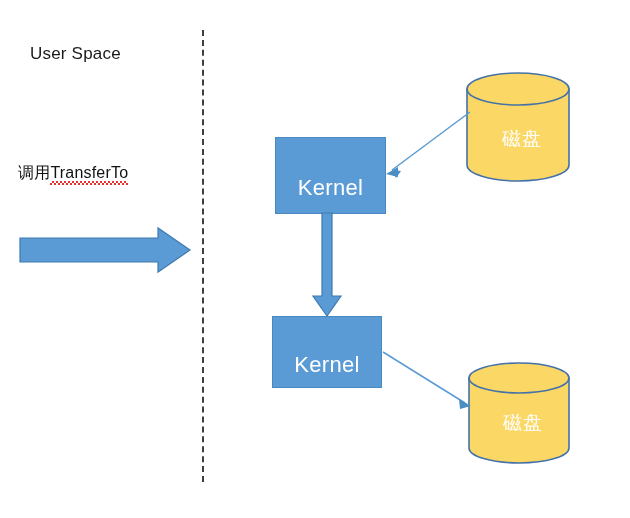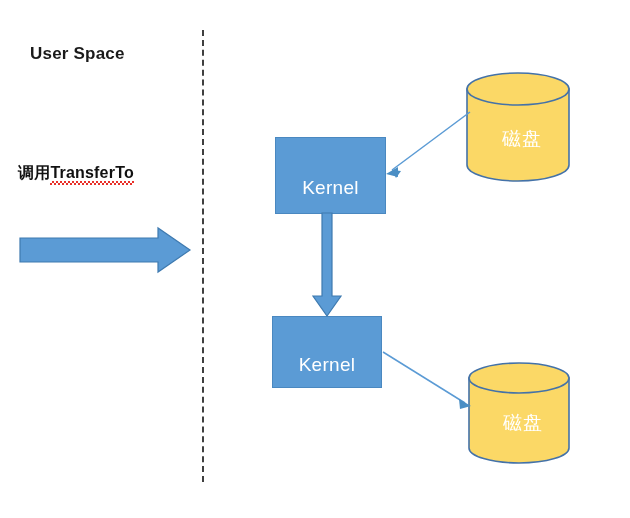--- a/index.html
+++ b/index.html
@@ -14,21 +14,21 @@
     position: relative;
     width: 630px;
     height: 518px;
     background: #ffffff;
     overflow: hidden;
   }
   .label {
     position: absolute;
     color: #1a1a1a;
     font-size: 17px;
-    font-weight: 700;
+    font-weight: 400;
     letter-spacing: 0.2px;
     white-space: nowrap;
     line-height: 1.2;
   }
   #user-space-label {
     left: 30px;
     top: 44px;
   }
   #kernel-space-label {
     left: 292px;
@@ -73,21 +73,21 @@
     position: absolute;
     background: #5b9bd5;
     border: 1px solid #4a88c0;
     box-sizing: border-box;
     display: flex;
     align-items: center;
     justify-content: center;
   }
   .kernel-box .kernel-text {
     color: #ffffff;
-    font-size: 19px;
+    font-size: 22px;
     letter-spacing: 0.3px;
     margin-top: 25px;
   }
   #kernel-box-top {
     left: 275px;
     top: 137px;
     width: 111px;
     height: 77px;
   }
   #kernel-box-bottom {

